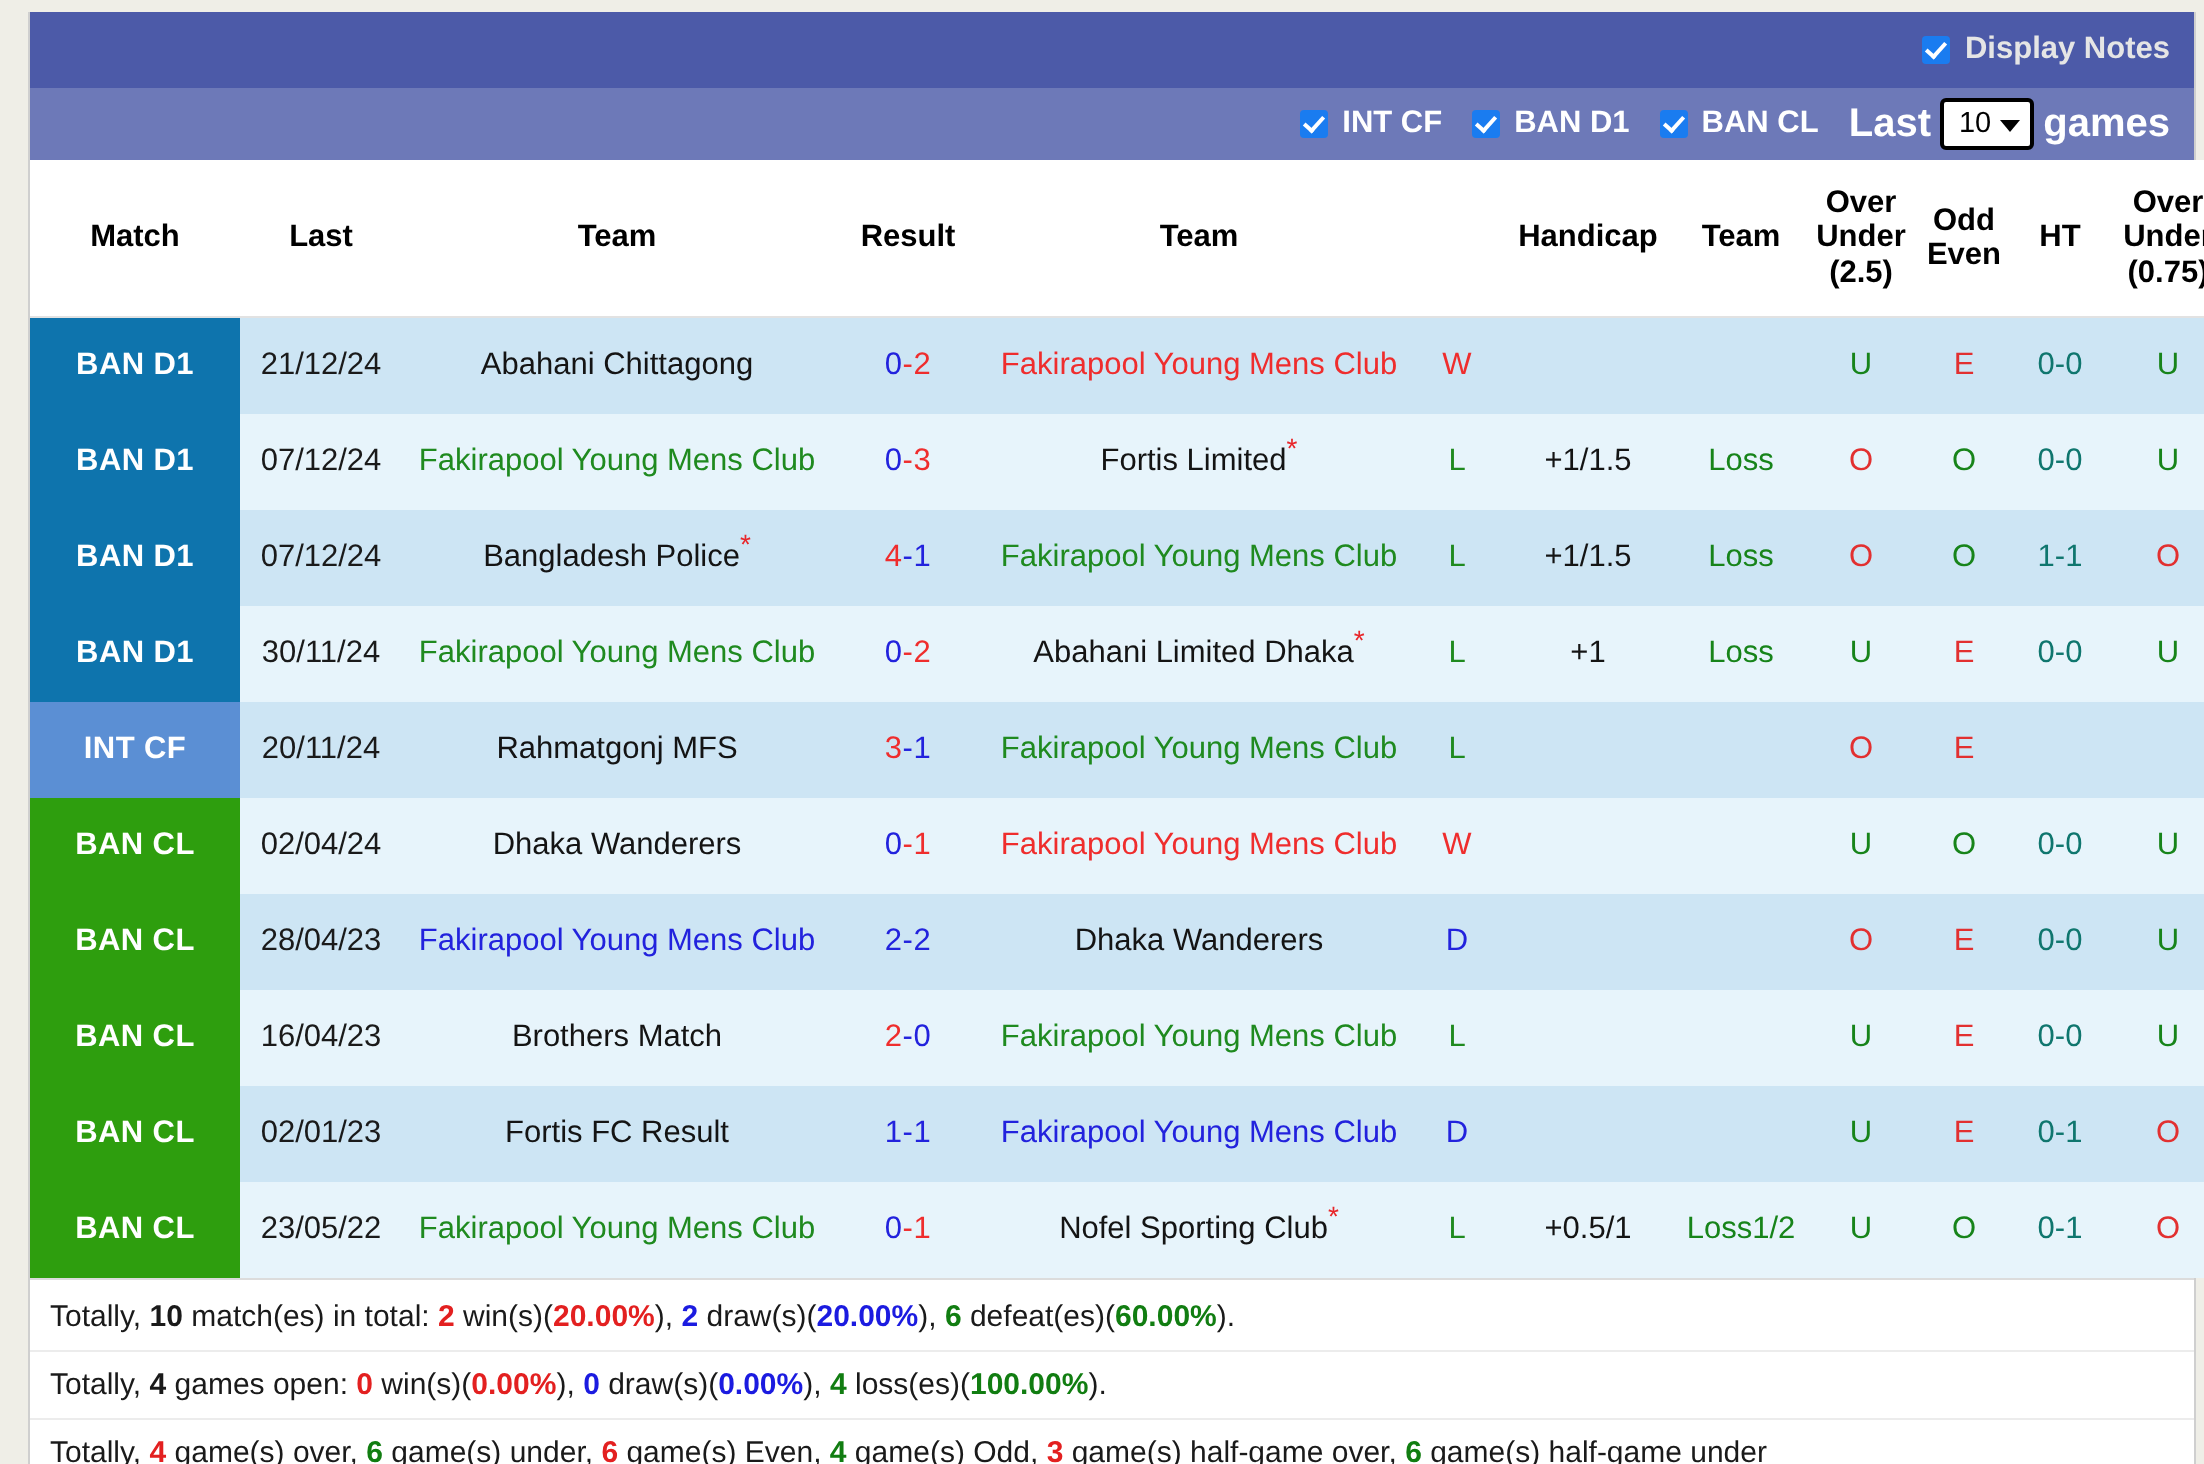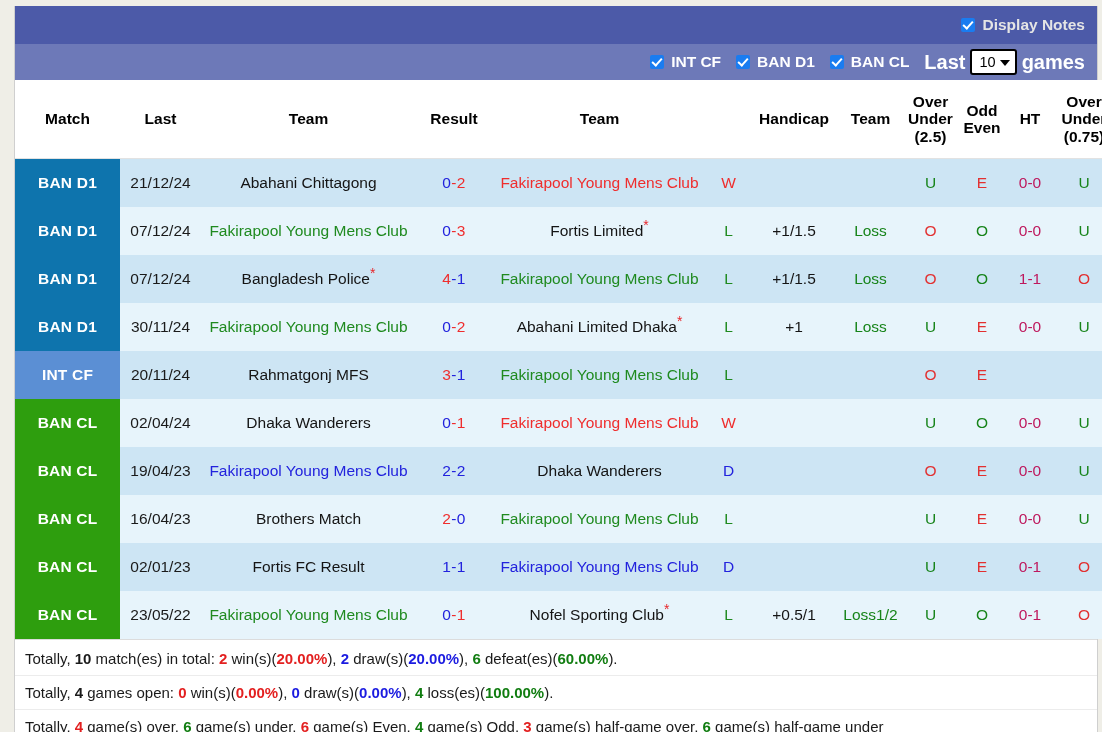--- a/index.html
+++ b/index.html
@@ -152,21 +152,21 @@
     color: #ffffff;
     font-weight: bold;
     font-size: 15.5px;
     letter-spacing: .2px;
   }
   td.team { line-height: 1.18; }
   td.date { font-size: 14.5px; color: #1a1a1a; }
   .star { color: #e8262a; font-size: 14px; vertical-align: super; line-height: 0; }
 
   .score { font-size: 15.5px; letter-spacing: .3px; }
-  .ht { color: #be185d; font-size: 15.5px; }
+  .ht { color: #0f766e; font-size: 15.5px; }
 
   
   .summary {
     background: #ffffff;
     border-top: 1px solid #dcdcdc;
     padding: 2px 0 4px 0;
   }
   .summary .line {
     font-size: 15px;
     color: #1a1a1a;
@@ -325,21 +325,21 @@
             <td style="color: rgb(239, 45, 45);">W</td>
             <td style="color: rgb(20, 20, 20);"></td>
             <td style="color: rgb(23, 132, 26);"></td>
             <td style="color: rgb(23, 132, 26);">U</td>
             <td style="color: rgb(23, 132, 26);">O</td>
             <td class="ht">0-0</td>
             <td style="color: rgb(23, 132, 26);">U</td>
           </tr>
           <tr class="r-even">
             <td class="badge" style="background: rgb(46, 158, 14);">BAN CL</td>
-            <td class="date">19/04/23</td>
+            <td class="date">28/04/23</td>
             <td class="team" style="color: rgb(34, 34, 221);">Fakirapool Young Mens Club</td>
             <td class="score"><span style="color: rgb(34, 34, 221);">2</span><span style="color: rgb(34, 34, 221);">-</span><span style="color: rgb(34, 34, 221);">2</span></td>
             <td class="team" style="color: rgb(20, 20, 20);">Dhaka Wanderers</td>
             <td style="color: rgb(34, 34, 221);">D</td>
             <td style="color: rgb(20, 20, 20);"></td>
             <td style="color: rgb(23, 132, 26);"></td>
             <td style="color: rgb(226, 48, 48);">O</td>
             <td style="color: rgb(226, 48, 48);">E</td>
             <td class="ht">0-0</td>
             <td style="color: rgb(23, 132, 26);">U</td>

